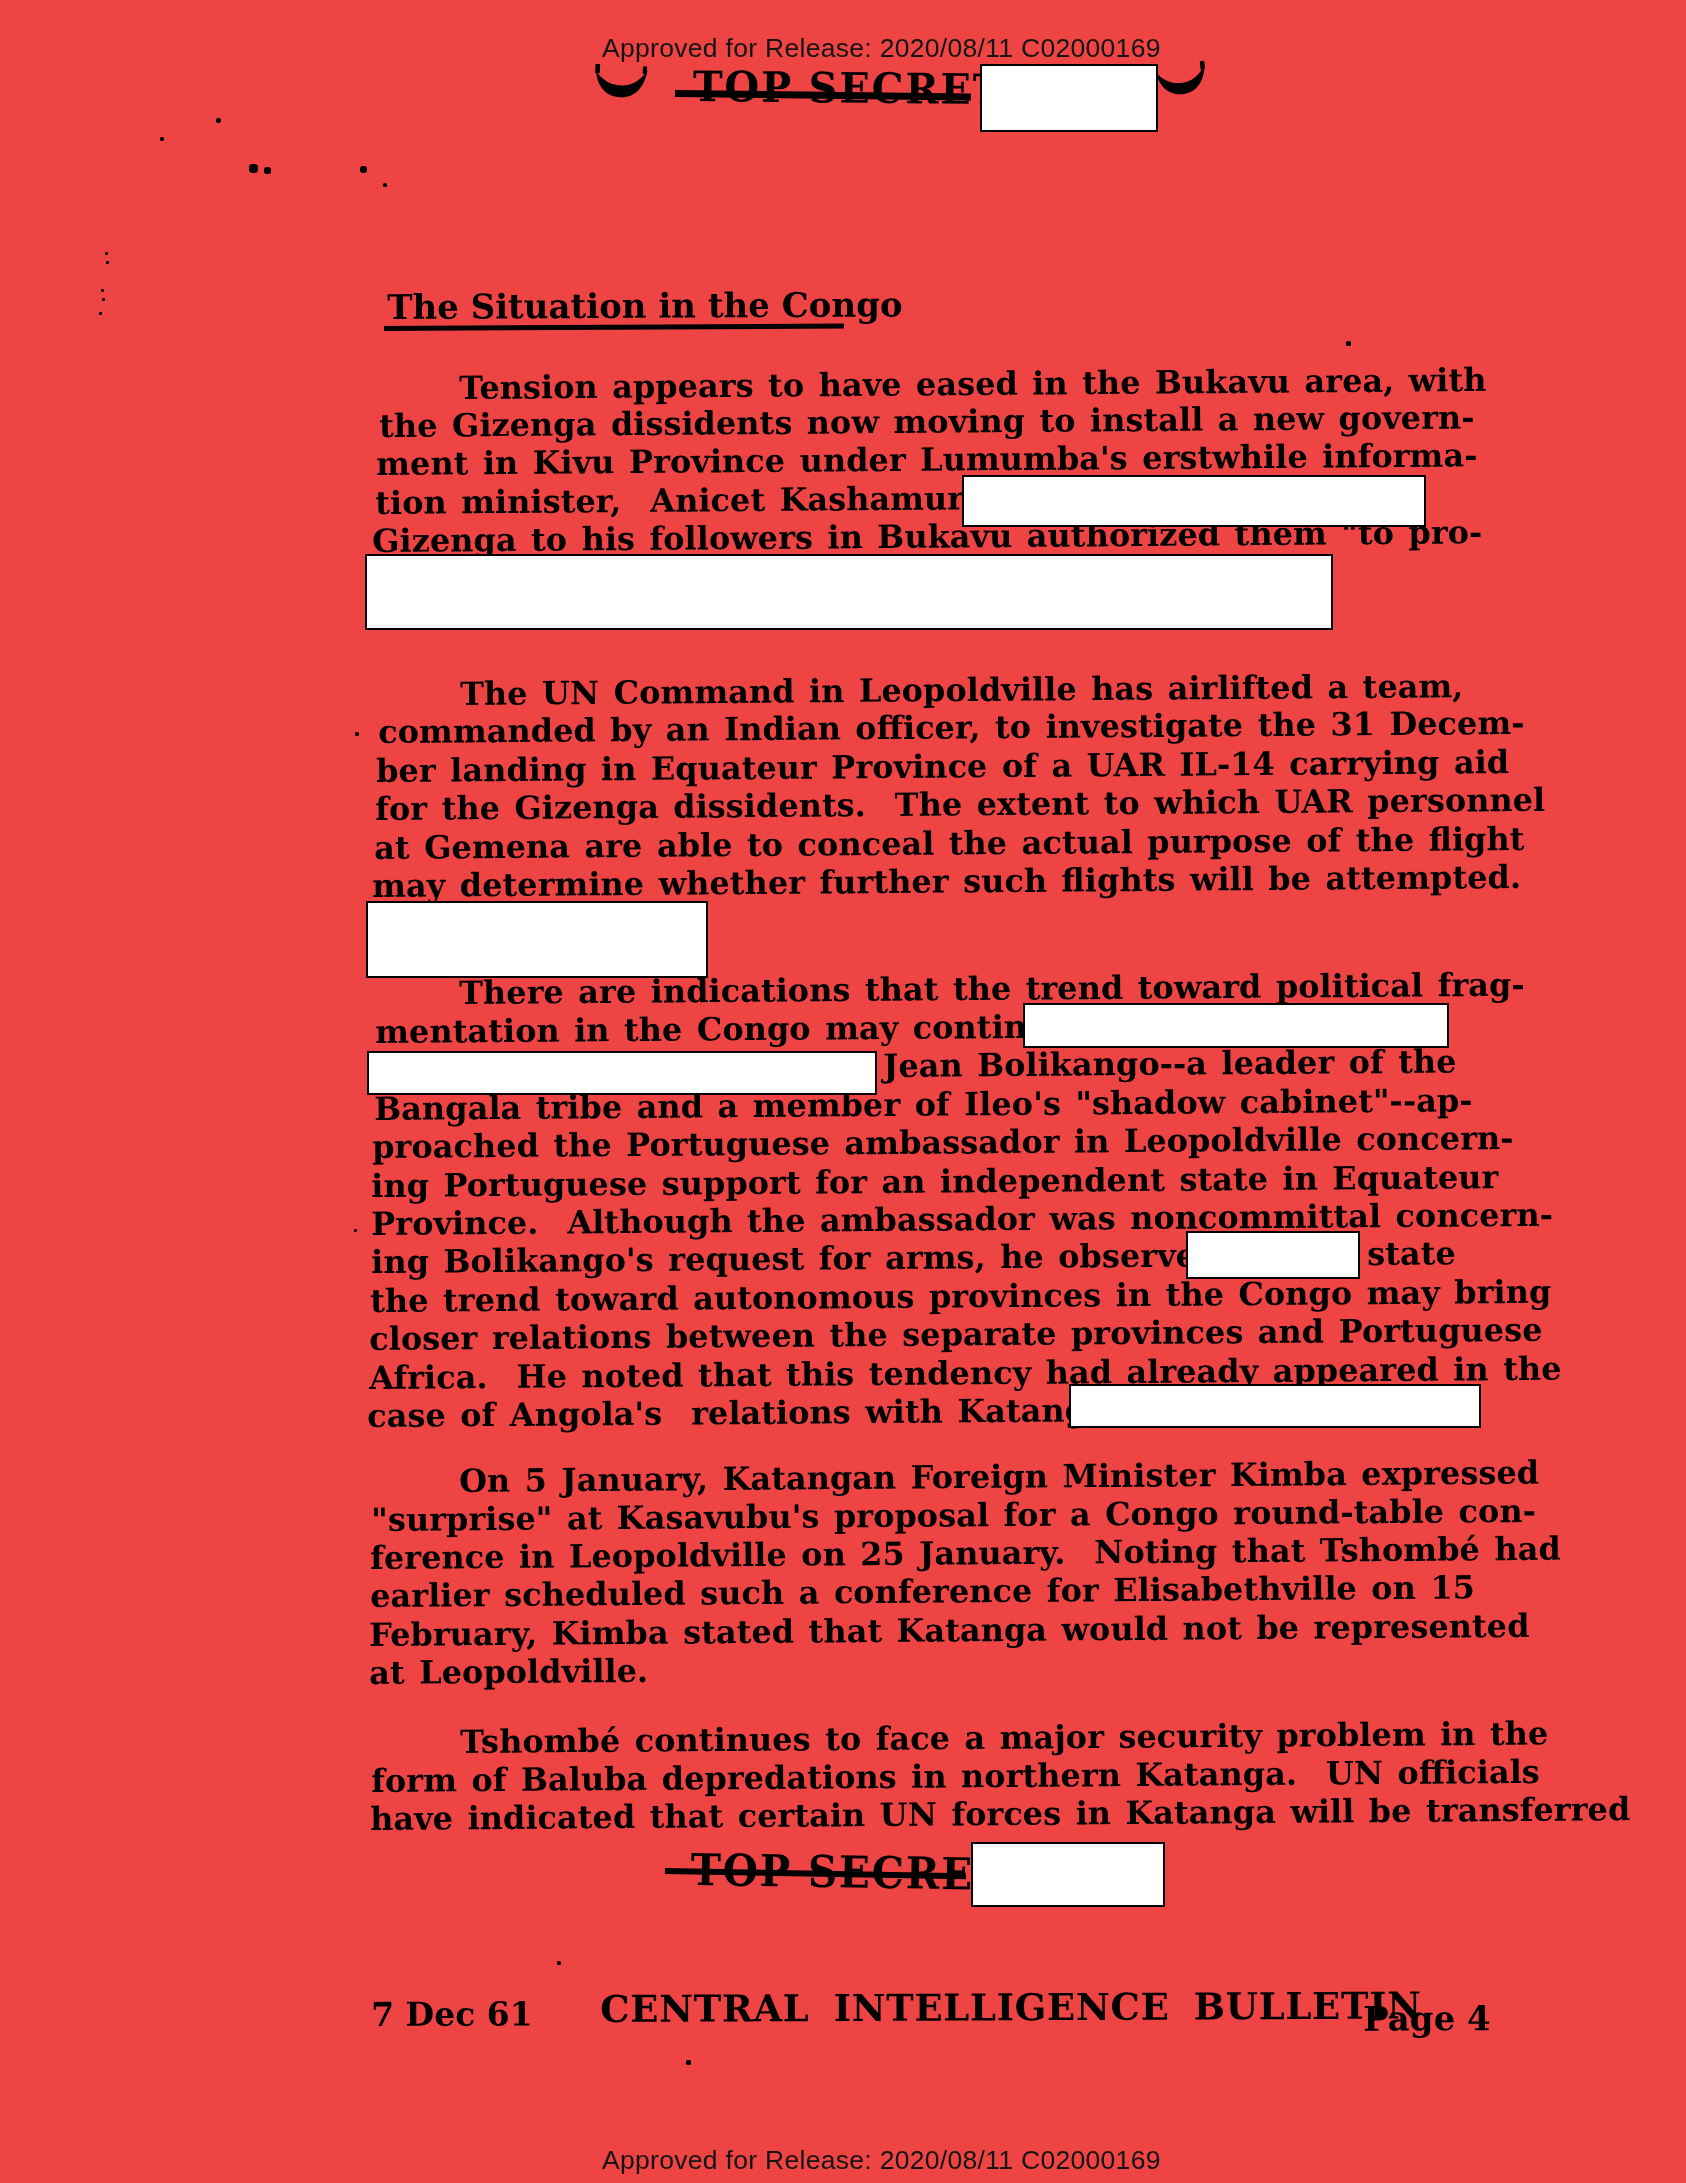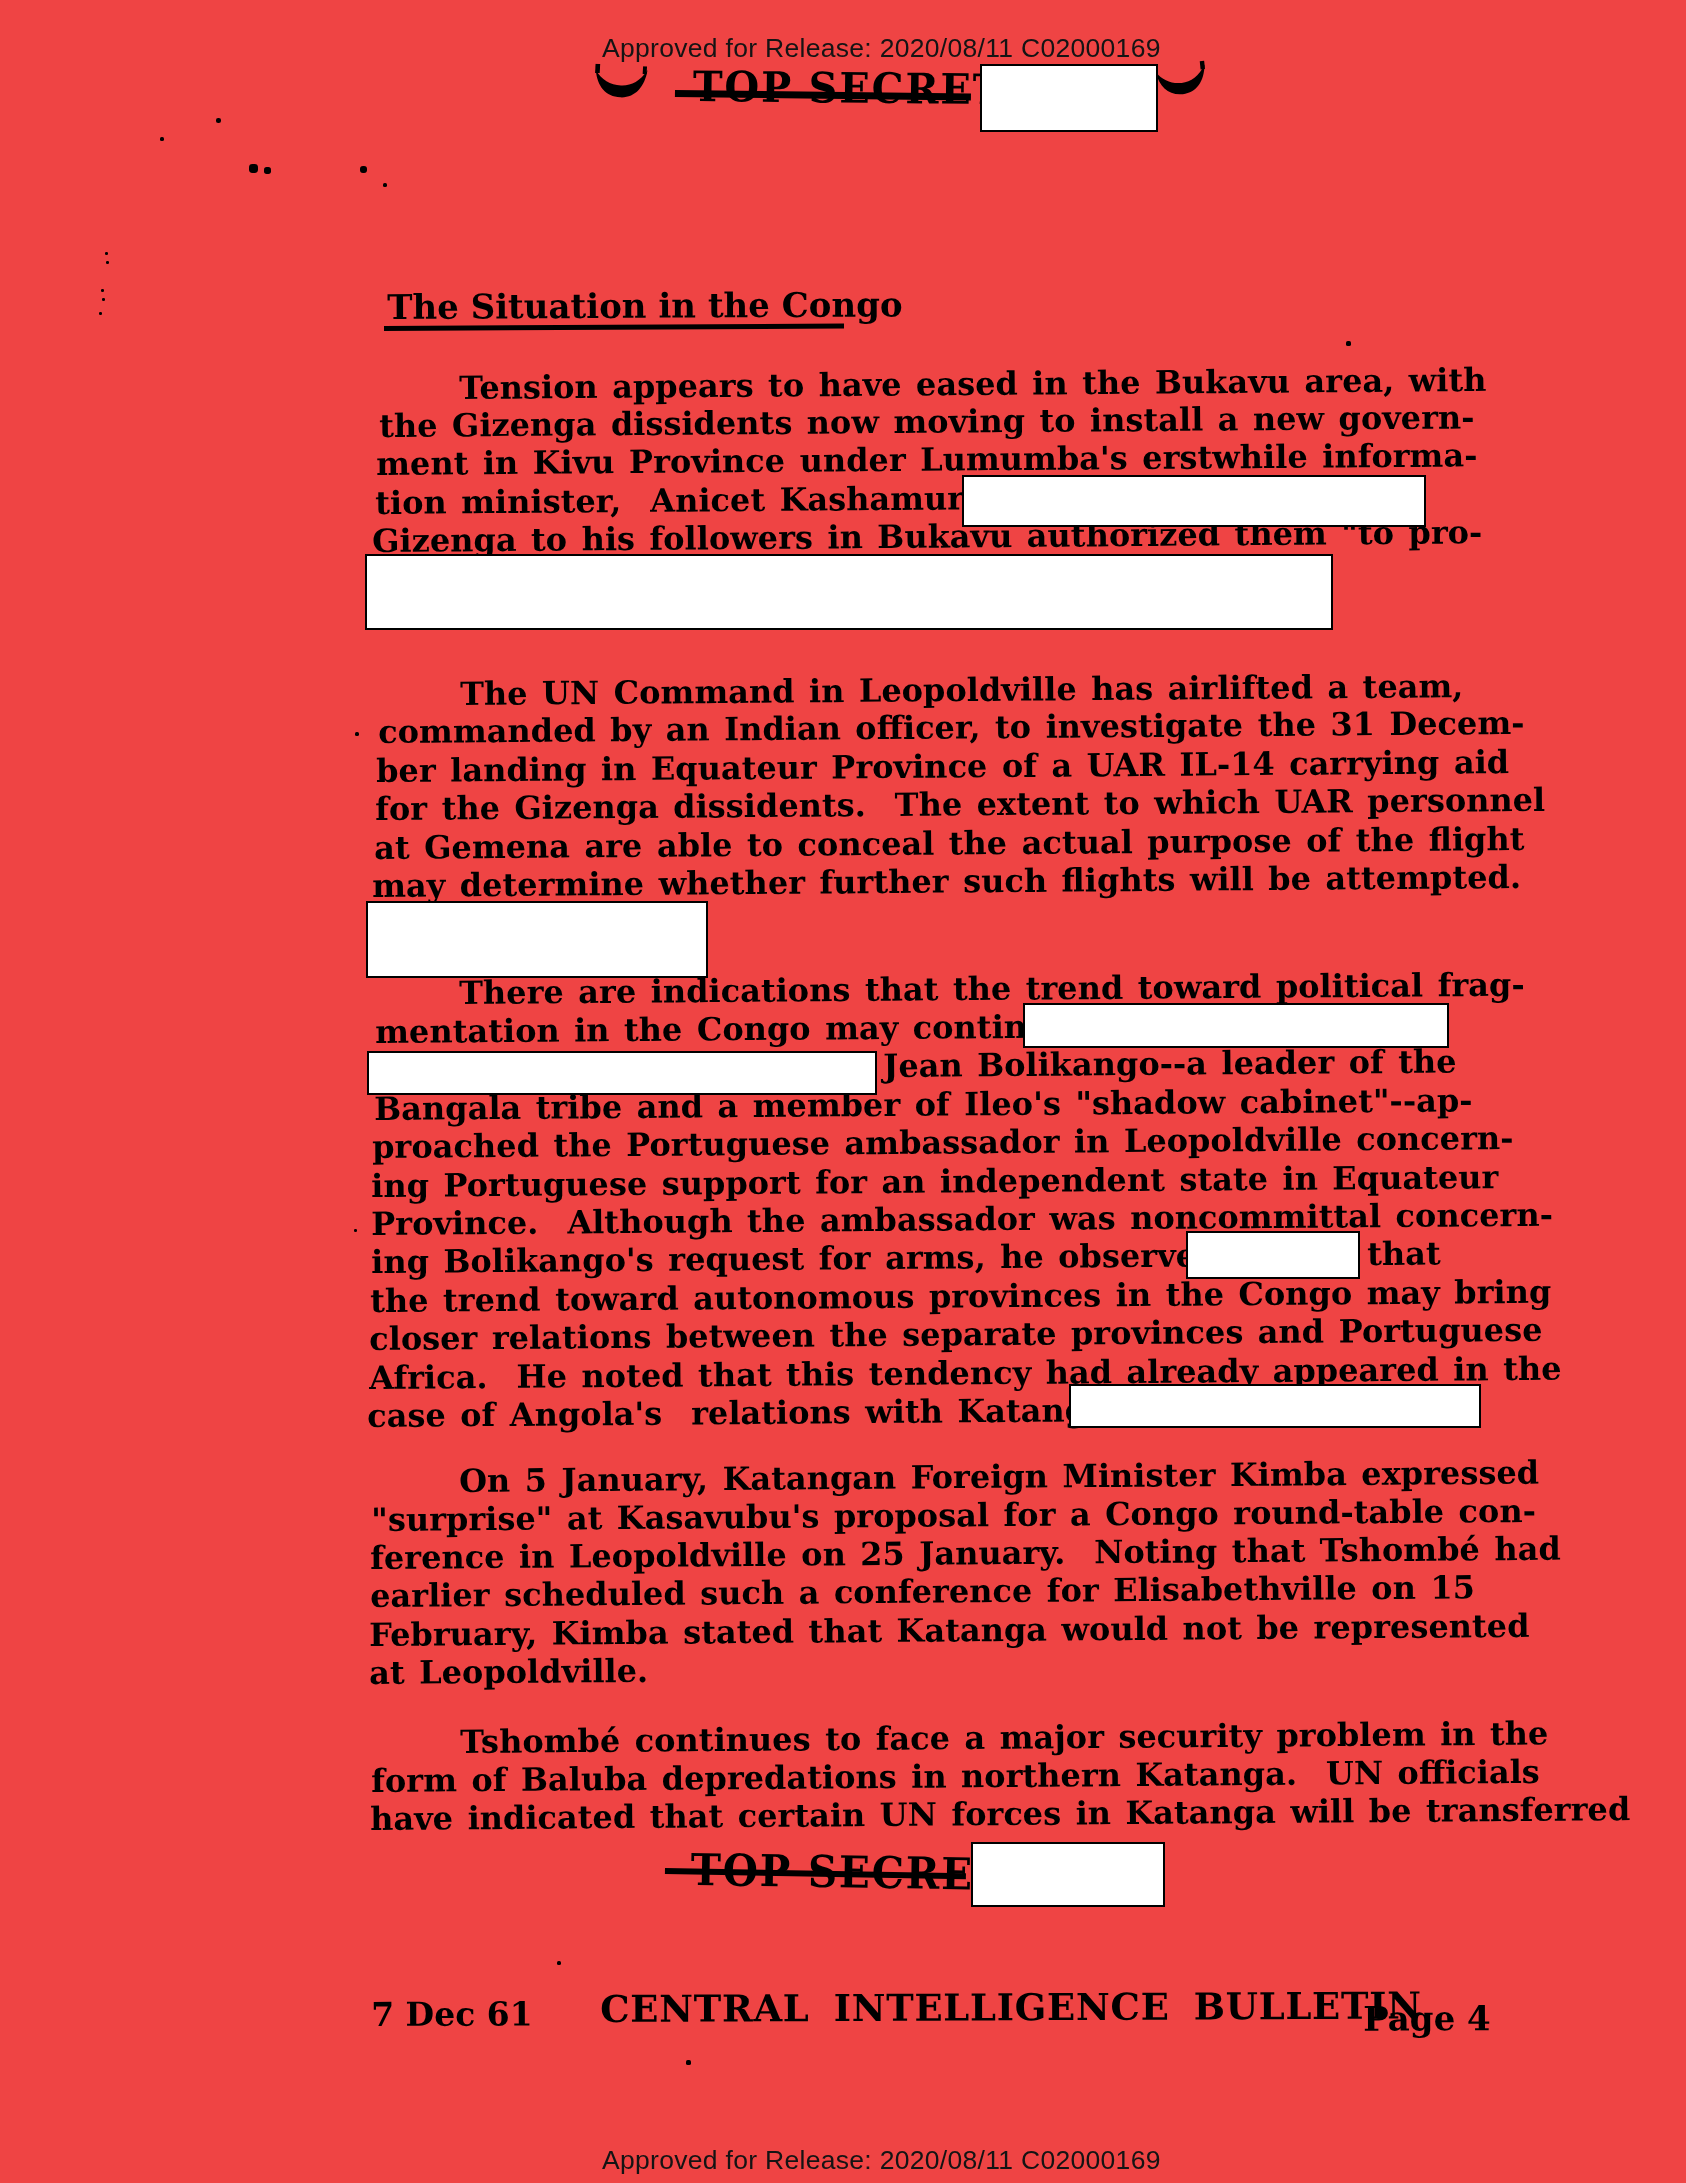--- a/index.html
+++ b/index.html
@@ -89,21 +89,21 @@
       <div class="bline" style="left: 374px; top: 829px;">at Gemena are able to conceal the actual purpose of the flight</div>
       <div class="bline" style="left: 372px; top: 867px;">may determine whether further such flights will be attempted.</div>
       <div class="bline" style="left: 459px; top: 974px;">There are indications that the trend toward political frag-</div>
       <div class="bline" style="left: 375px; top: 1013px;">mentation in the Congo may continue.</div>
       <div class="bline" style="left: 883px; top: 1047px;">Jean Bolikango--a leader of the</div>
       <div class="bline" style="left: 374px; top: 1090px;">Bangala tribe and a member of Ileo's "shadow cabinet"--ap-</div>
       <div class="bline" style="left: 372px; top: 1128px;">proached the Portuguese ambassador in Leopoldville concern-</div>
       <div class="bline" style="left: 371px; top: 1167px;">ing Portuguese support for an independent state in Equateur</div>
       <div class="bline" style="left: 371px; top: 1205px;">Province.  Although the ambassador was noncommittal concern-</div>
       <div class="bline" style="left: 371px; top: 1243px;">ing Bolikango's request for arms, he observed</div>
-      <div class="bline" style="left: 1367px; top: 1235px;">that</div>
+      <div class="bline" style="left: 1367px; top: 1235px;">state</div>
       <div class="bline" style="left: 370px; top: 1282px;">the trend toward autonomous provinces in the Congo may bring</div>
       <div class="bline" style="left: 369px; top: 1320px;">closer relations between the separate provinces and Portuguese</div>
       <div class="bline" style="left: 369px; top: 1359px;">Africa.  He noted that this tendency had already appeared in the</div>
       <div class="bline" style="left: 367px; top: 1397px;">case of Angola's  relations with Katanga.</div>
       <div class="bline" style="left: 459px; top: 1462px;">On 5 January, Katangan Foreign Minister Kimba expressed</div>
       <div class="bline" style="left: 371px; top: 1501px;">"surprise" at Kasavubu's proposal for a Congo round-table con-</div>
       <div class="bline" style="left: 370px; top: 1539px;">ference in Leopoldville on 25 January.  Noting that Tshombé had</div>
       <div class="bline" style="left: 370px; top: 1577px;">earlier scheduled such a conference for Elisabethville on 15</div>
       <div class="bline" style="left: 369px; top: 1616px;">February, Kimba stated that Katanga would not be represented</div>
       <div class="bline" style="left: 369px; top: 1654px;">at Leopoldville.</div>

